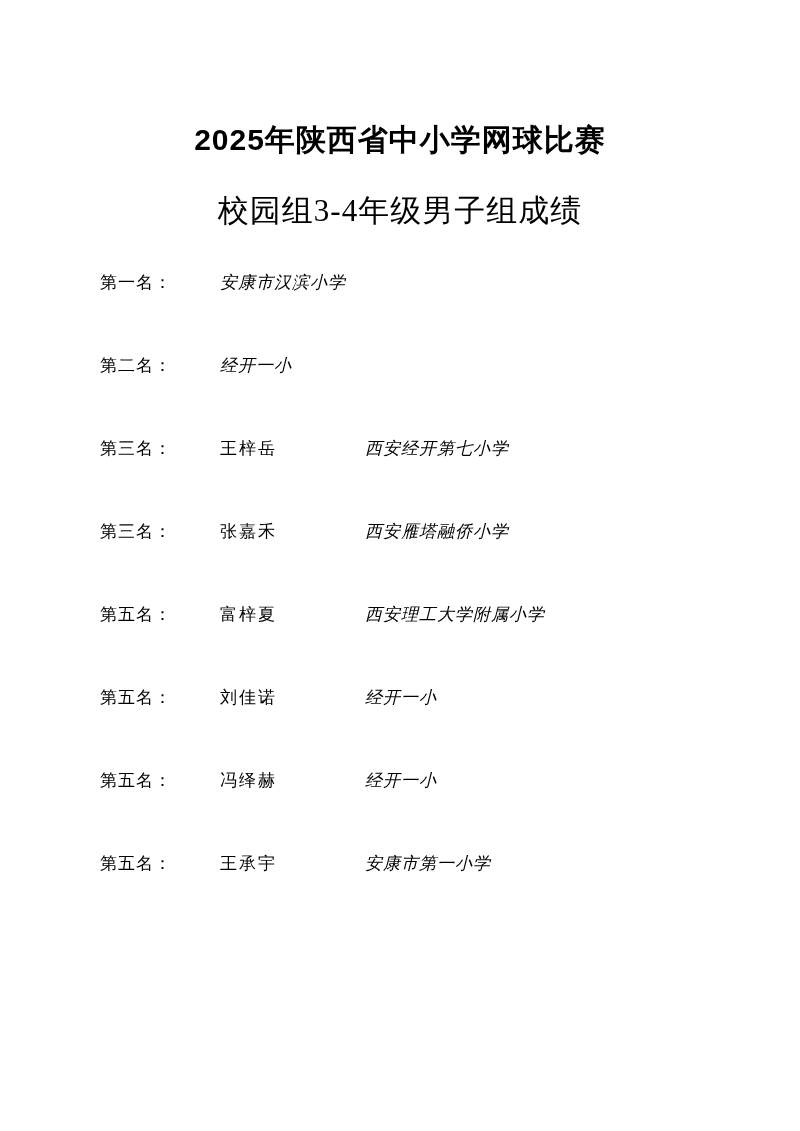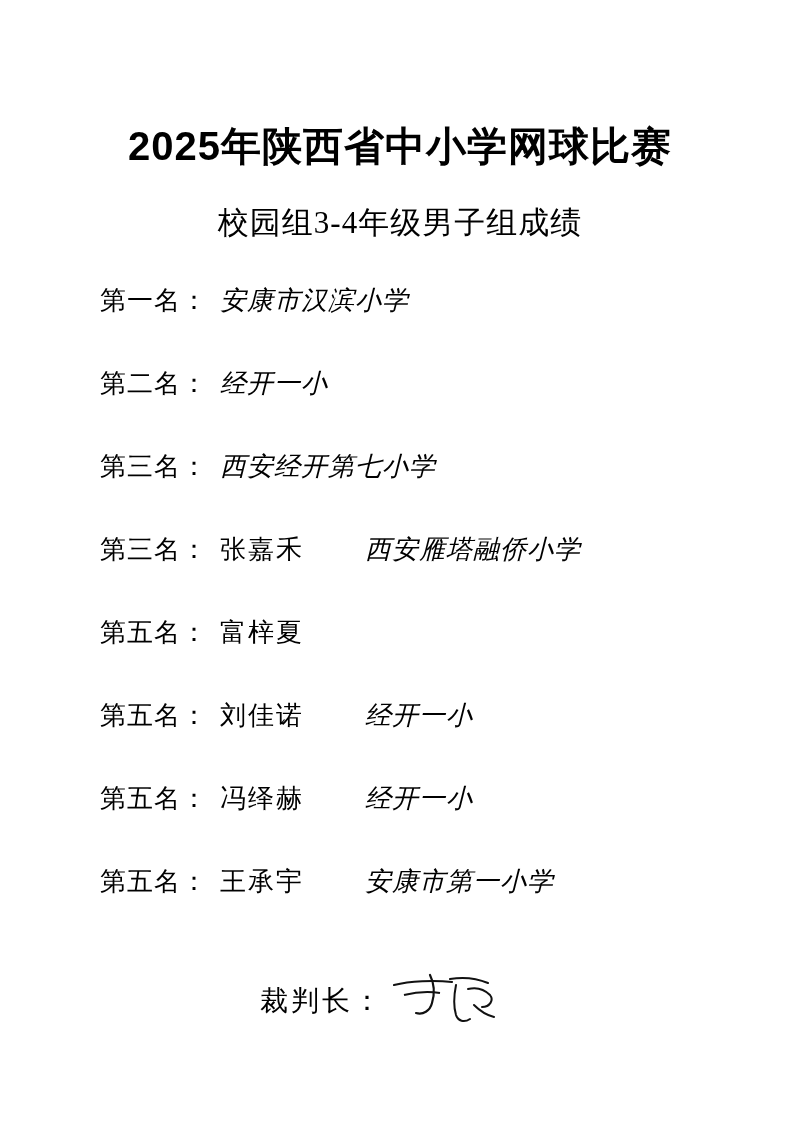--- a/index.html
+++ b/index.html
@@ -17,42 +17,42 @@
   }
   .page {
     width: 800px;
     height: 1131px;
     box-sizing: border-box;
     padding: 0 60px;
     position: relative;
   }
   .doc-title {
     text-align: center;
-    font-size: 40px;
+    font-size: 30px;
     font-weight: bold;
     letter-spacing: 1px;
     margin-top: 122px;
     line-height: 1.2;
     font-family: "Liberation Sans", "DejaVu Sans", sans-serif;
   }
   .doc-subtitle {
     text-align: center;
     font-size: 31px;
     font-weight: normal;
     margin-top: 34px;
     line-height: 1.2;
     letter-spacing: 1px;
   }
   .results {
     margin-top: 44px;
   }
   .result-row {
     display: flex;
     align-items: baseline;
-    font-size: 26px;
+    font-size: 17px;
     line-height: 1.2;
     height: 83px;
   }
   .rank-cell {
     width: 160px;
     padding-left: 40px;
     box-sizing: border-box;
     letter-spacing: 1px;
     white-space: nowrap;
   }
@@ -105,32 +105,34 @@
       <div class="school-cell">安康市汉滨小学</div>
     </div>
 
     <div class="result-row">
       <div class="rank-cell">第二名：</div>
       <div class="school-cell">经开一小</div>
     </div>
 
     <div class="result-row">
       <div class="rank-cell">第三名：</div>
+      <div class="name-cell">王梓岳</div>
       <div class="school-cell">西安经开第七小学</div>
     </div>
 
     <div class="result-row">
       <div class="rank-cell">第三名：</div>
       <div class="name-cell">张嘉禾</div>
       <div class="school-cell">西安雁塔融侨小学</div>
     </div>
 
     <div class="result-row">
       <div class="rank-cell">第五名：</div>
       <div class="name-cell">富梓夏</div>
+      <div class="school-cell">西安理工大学附属小学</div>
     </div>
 
     <div class="result-row">
       <div class="rank-cell">第五名：</div>
       <div class="name-cell">刘佳诺</div>
       <div class="school-cell">经开一小</div>
     </div>
 
     <div class="result-row">
       <div class="rank-cell">第五名：</div>
@@ -139,28 +141,14 @@
     </div>
 
     <div class="result-row">
       <div class="rank-cell">第五名：</div>
       <div class="name-cell">王承宇</div>
       <div class="school-cell">安康市第一小学</div>
     </div>
 
   </div>
 
-  <div class="footer">
-    <div class="footer-label">裁判长：</div>
-    <div class="signature" title="">
-      <svg width="110" height="60" viewBox="0 0 110 60" fill="none" xmlns="http://www.w3.org/2000/svg" aria-hidden="true">
-        <path d="M4 14 C20 10, 44 9, 62 11" stroke="#111" stroke-width="2.2" stroke-linecap="round"></path>
-        <path d="M40 4 C44 12, 45 22, 42 32 C40 40, 33 44, 26 42" stroke="#111" stroke-width="2.2" stroke-linecap="round"></path>
-        <path d="M14 24 C26 21, 38 20, 50 22" stroke="#111" stroke-width="2"></path>
-        <path d="M60 8 C72 6, 86 7, 98 12" stroke="#111" stroke-width="2" stroke-linecap="round"></path>
-        <path d="M66 14 C64 24, 63 34, 66 44 C68 50, 74 52, 80 48" stroke="#111" stroke-width="2" stroke-linecap="round"></path>
-        <path d="M78 18 C86 16, 94 18, 100 24 C104 29, 100 36, 92 36" stroke="#111" stroke-width="2" stroke-linecap="round"></path>
-        <path d="M84 34 C90 40, 96 44, 104 46" stroke="#111" stroke-width="2" stroke-linecap="round"></path>
-      </svg>
-    </div>
-  </div>
 
 </div>
 
 </body></html>

